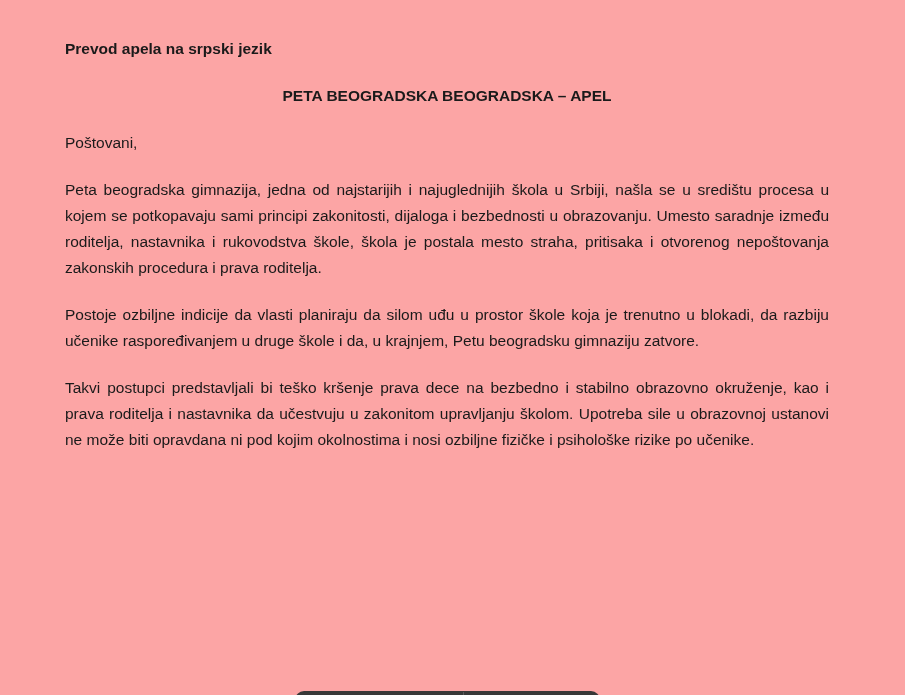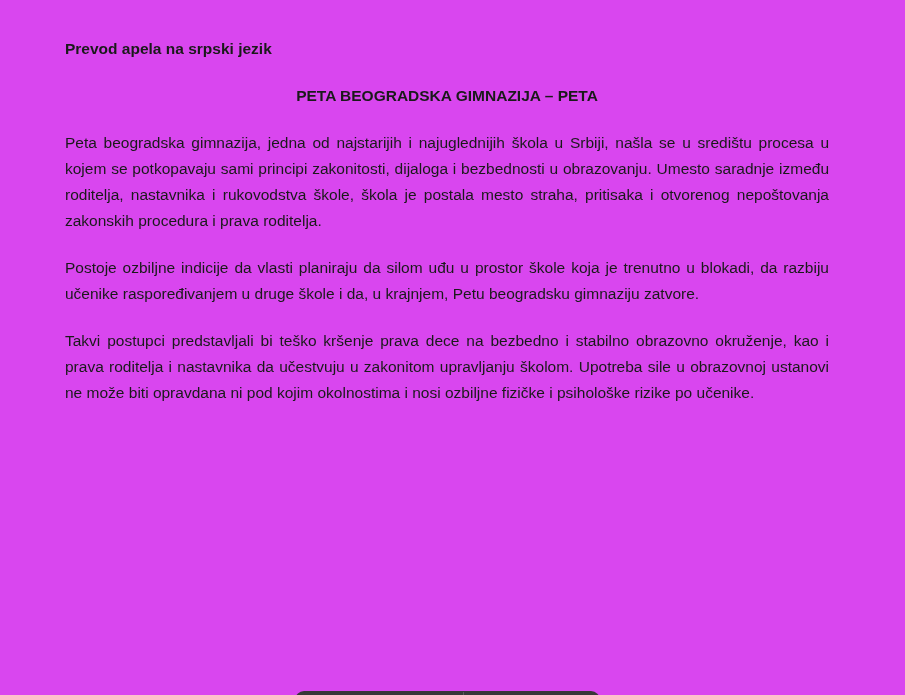--- a/index.html
+++ b/index.html
@@ -5,21 +5,21 @@
   html, body {
     margin: 0;
     padding: 0;
     background: #ffffff;
   }
   .page {
     position: relative;
     width: 905px;
     height: 695px;
     overflow: hidden;
-    background: #d946ef;
+    background: #fca5a5;
     font-family: "Liberation Sans", sans-serif;
     color: #1a1a1a;
   }
   .content {
     position: absolute;
     top: 36px;
     left: 65px;
     width: 764px;
   }
   .content p {
@@ -54,21 +54,22 @@
     height: 15px;
     background: #5a5a5a;
   }
 </style>
 </head>
 <body>
 
 <div class="page">
   <div class="content">
     <p class="h">Prevod apela na srpski jezik</p>
-    <p class="title">PETA BEOGRADSKA GIMNAZIJA – PETA</p>
+    <p class="title">PETA BEOGRADSKA BEOGRADSKA – APEL</p>
+    <p>Poštovani,</p>
     <p class="just">Peta beogradska gimnazija, jedna od najstarijih i najuglednijih škola u Srbiji, našla se u središtu procesa u kojem se potkopavaju sami principi zakonitosti, dijaloga i bezbednosti u obrazovanju. Umesto saradnje između roditelja, nastavnika i rukovodstva škole, škola je postala mesto straha, pritisaka i otvorenog nepoštovanja zakonskih procedura i prava roditelja.</p>
     <p class="just">Postoje ozbiljne indicije da vlasti planiraju da silom uđu u prostor škole koja je trenutno u blokadi, da razbiju učenike raspoređivanjem u druge škole i da, u krajnjem, Petu beogradsku gimnaziju zatvore.</p>
     <p class="just">Takvi postupci predstavljali bi teško kršenje prava dece na bezbedno i stabilno obrazovno okruženje, kao i prava roditelja i nastavnika da učestvuju u zakonitom upravljanju školom. Upotreba sile u obrazovnoj ustanovi ne može biti opravdana ni pod kojim okolnostima i nosi ozbiljne fizičke i psihološke rizike po učenike.</p>
   </div>
 
   <div class="bottom-bar">
     <div class="bar-divider"></div>
   </div>
 </div>
 

